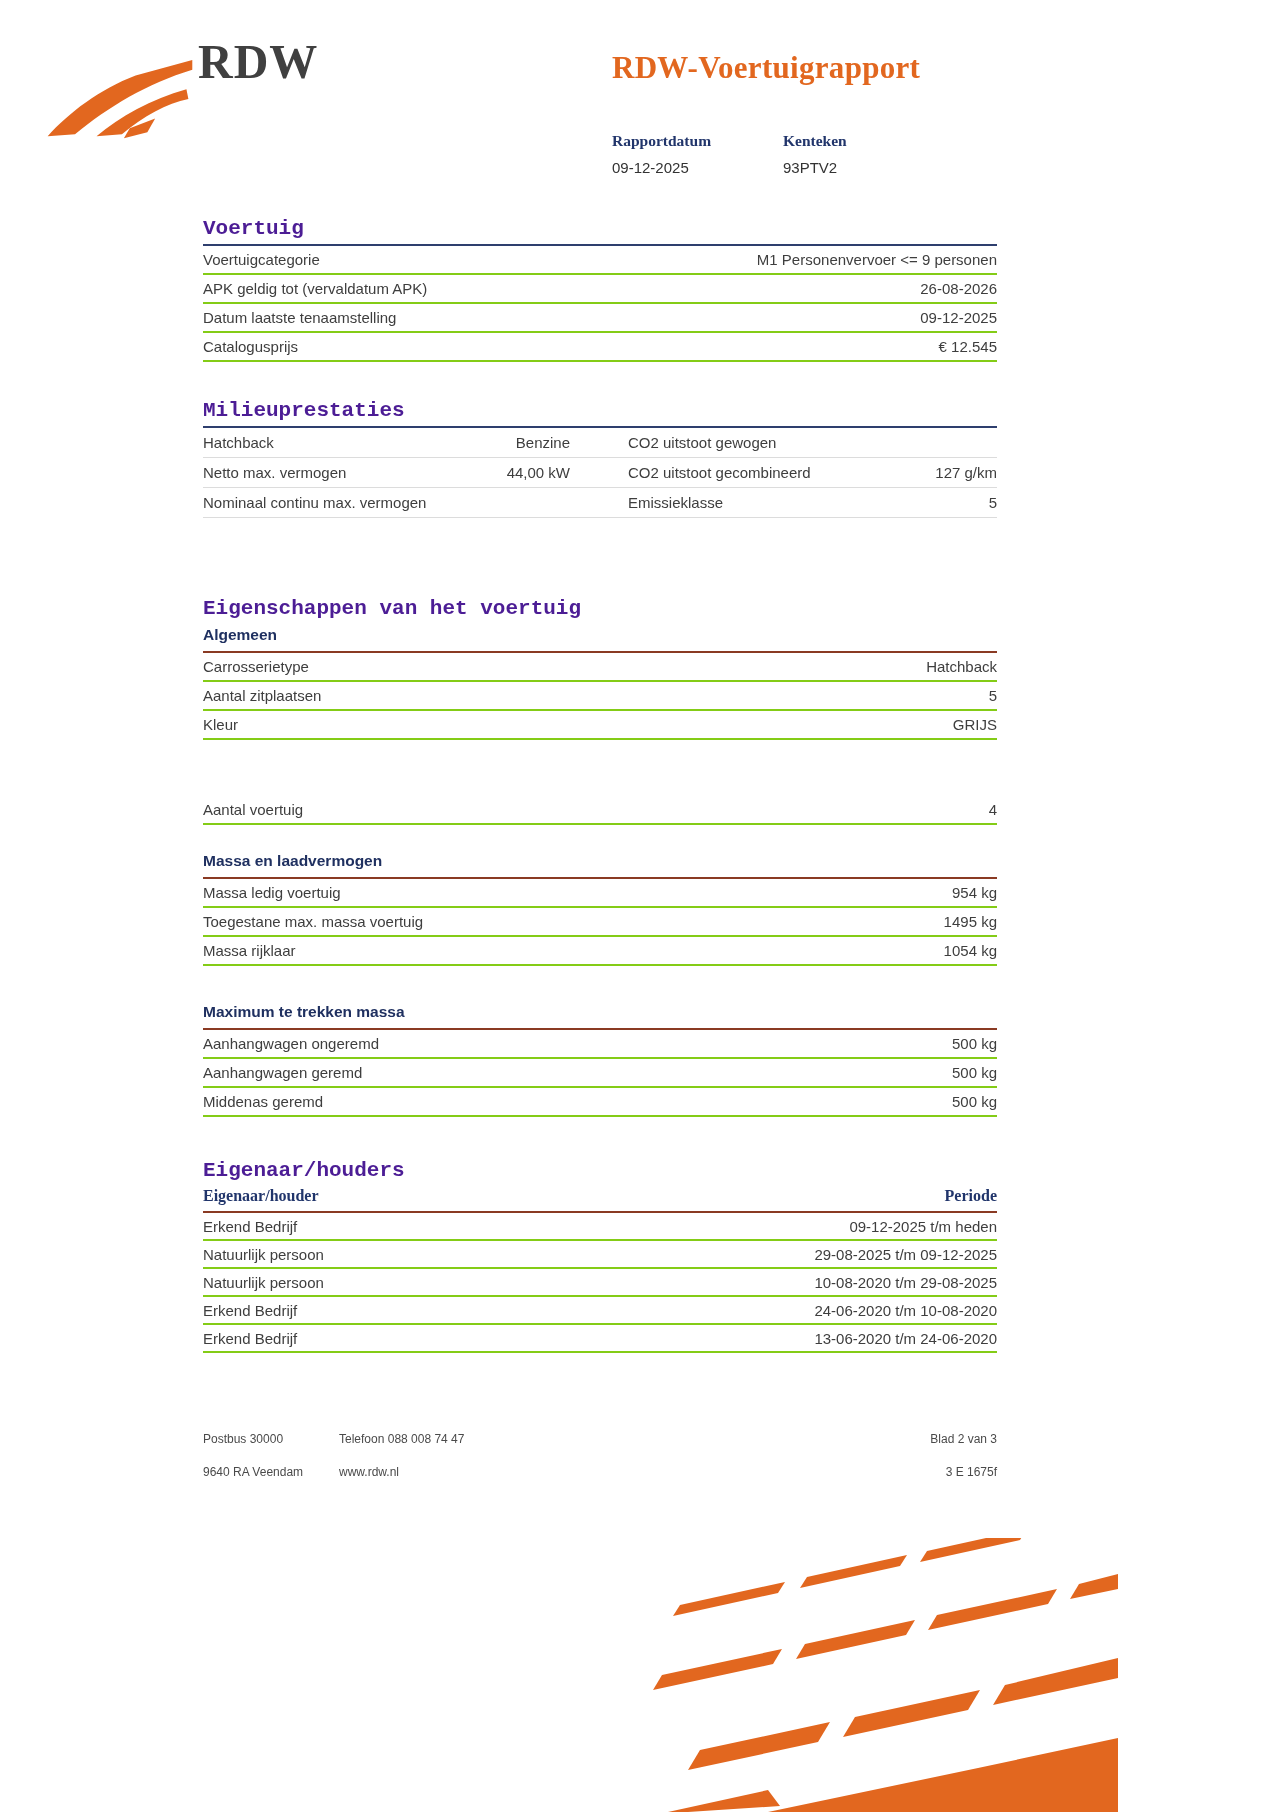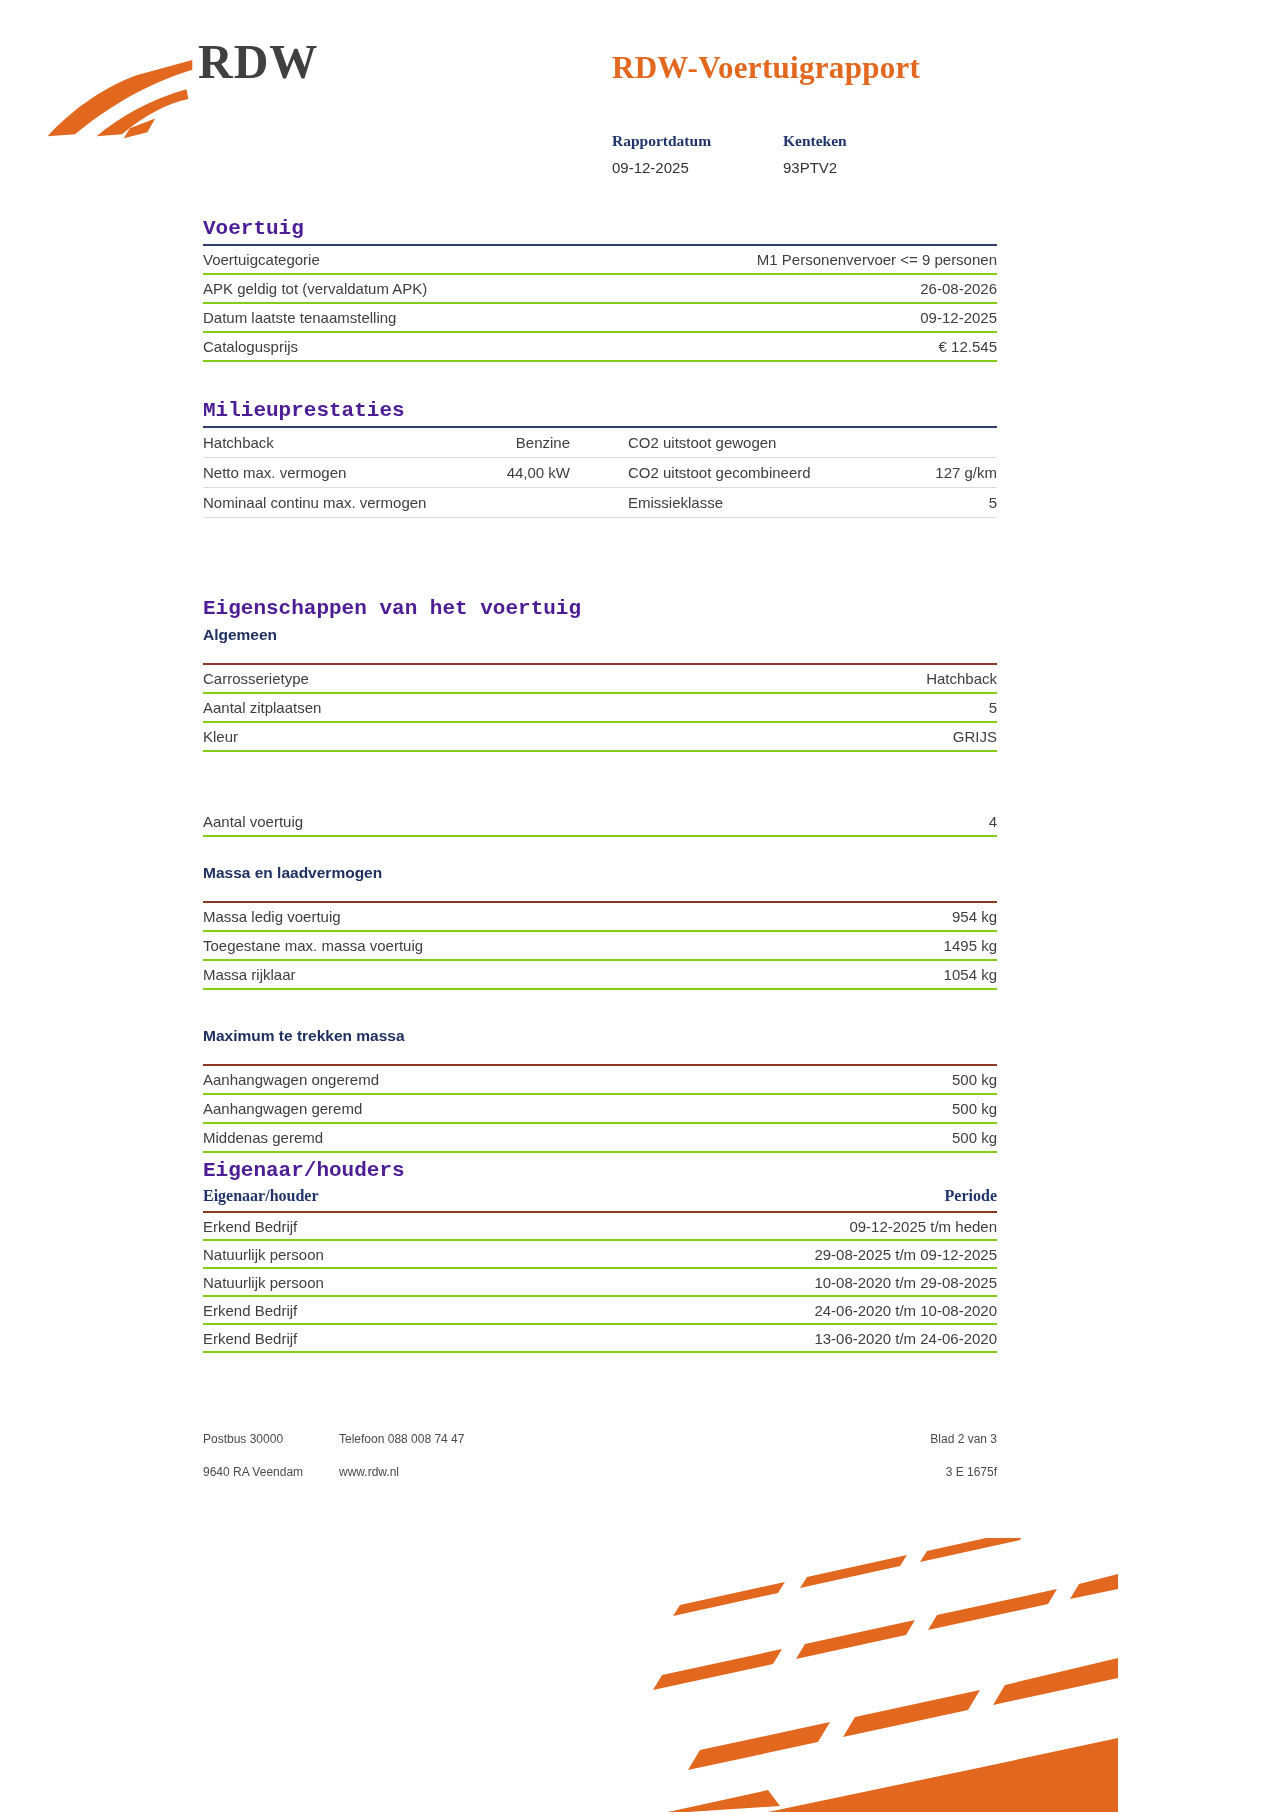--- a/index.html
+++ b/index.html
@@ -24,21 +24,21 @@
   .sec-eigenschappen{top:599px;}
   .sec-eigenaars{top:1161px;}
   .sec-title{font-family:Liberation Mono, monospace;font-weight:700;font-size:21px;
              color:#4c1d95;line-height:20px;}
   .rule-navy{border-bottom:2px solid #2e3f6e;padding-bottom:5px;}
   .row{display:flex;justify-content:space-between;align-items:center;height:27px;
        border-bottom:2px solid #84cc16;font-size:15px;}
   .mrow{display:grid;grid-template-columns:285px 82px 58px 245px 1fr;align-items:center;
         height:29px;border-bottom:1px solid #dcdcdc;font-size:15px;}
   .tr{text-align:right;}
-  .subsec-title{font-weight:700;font-size:15.5px;color:#1f3060;padding-bottom:18px;
+  .subsec-title{font-weight:700;font-size:15.5px;color:#1f3060;padding-bottom:6px;
                 border-bottom:2px solid #8a3a23;line-height:20px;}
   .m1{margin-top:6px;} .m2{margin-top:56px;} .m3{margin-top:26px;} .m4{margin-top:36px;}
   .owner-head{display:flex;justify-content:space-between;font-family:"Liberation Serif",serif;
               font-weight:700;font-size:16px;color:#21356b;padding-bottom:6px;
               border-bottom:2px solid #8a3a23;margin-top:6px;}
   .owner-row{height:26px;}
   
   .footer{position:absolute;left:203px;top:1432px;width:794px;font-size:12px;color:#4a4a4a;}
   .frow{display:flex;margin-bottom:19px;}
   .fc1{width:136px;}

